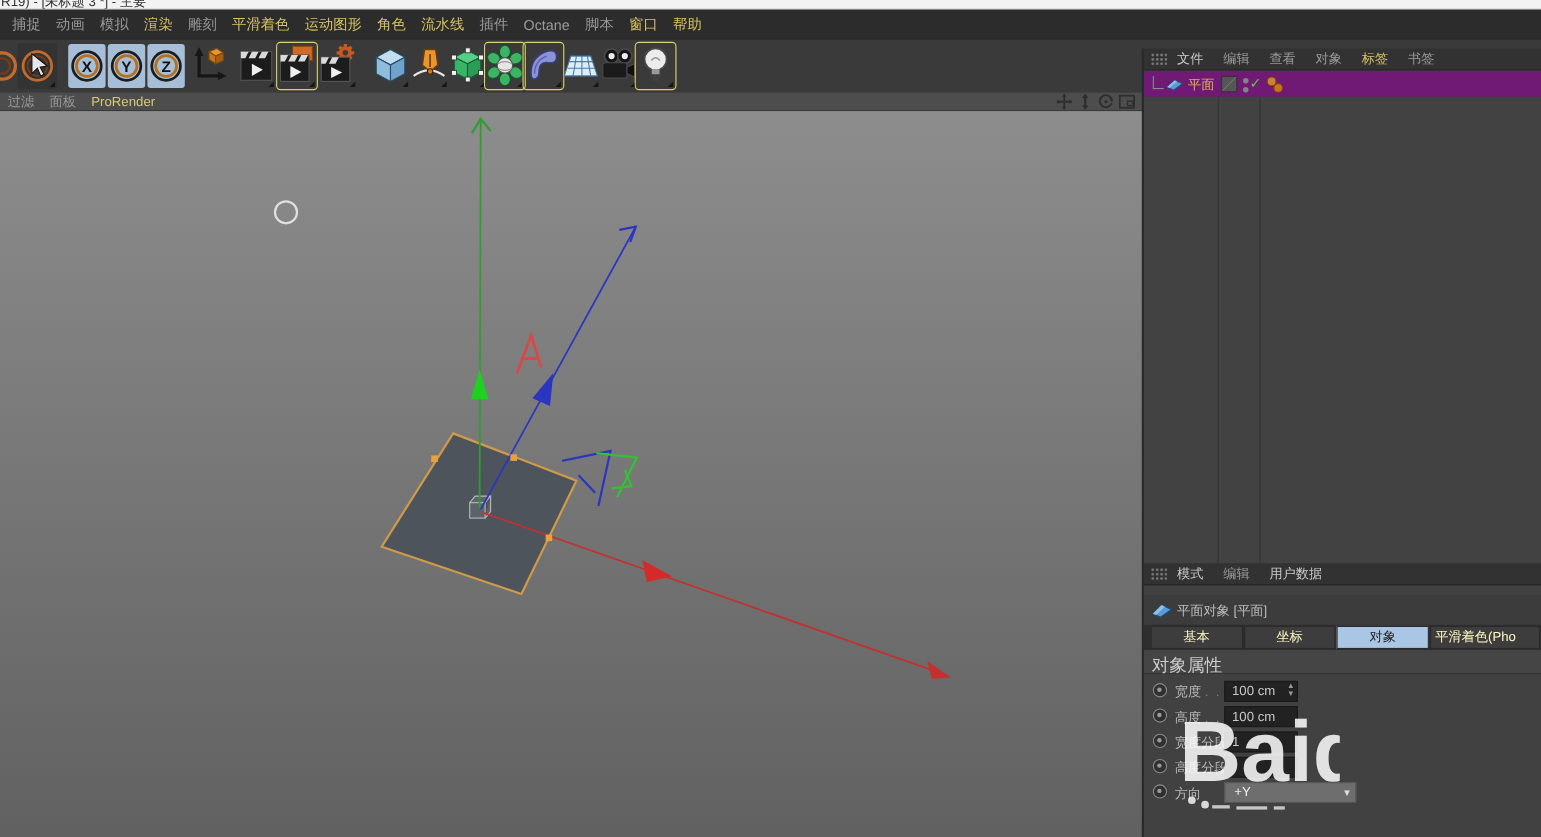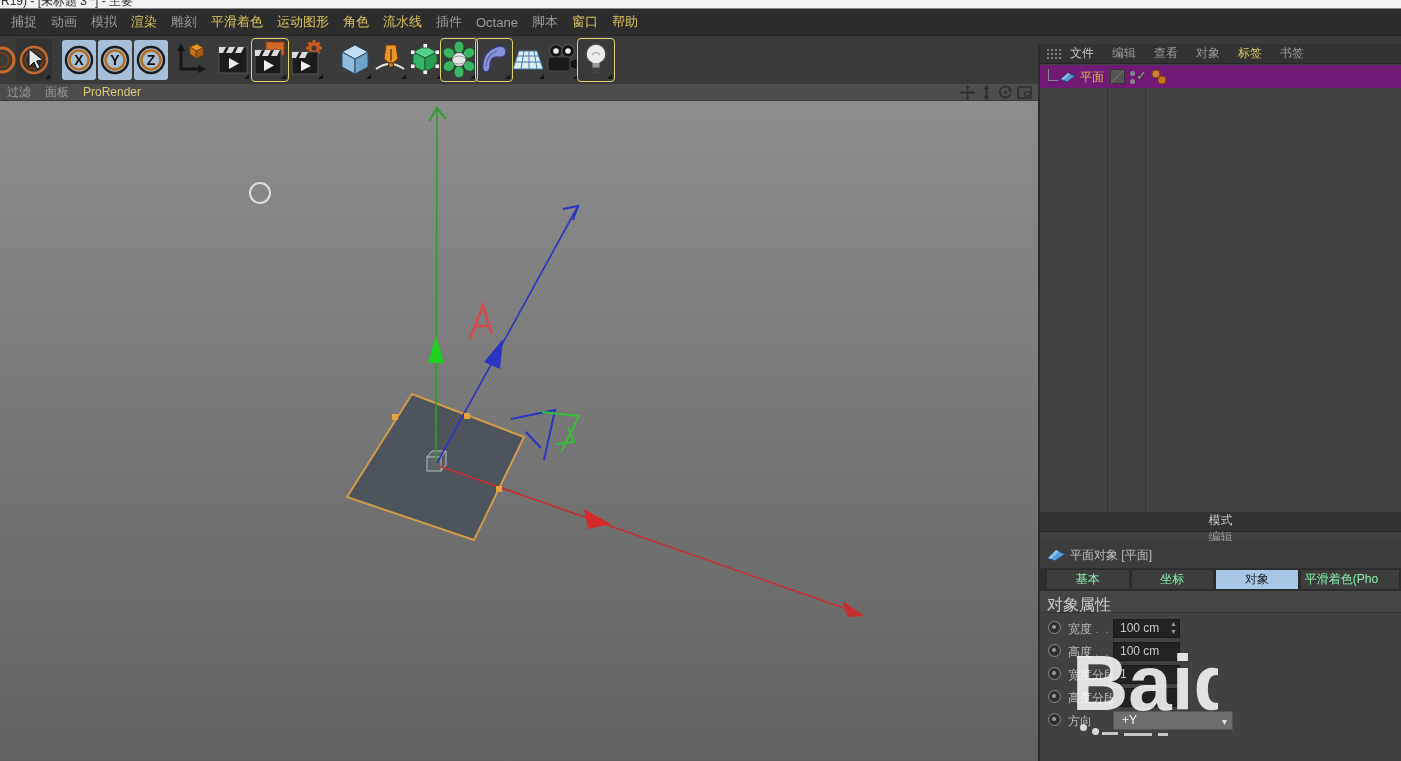--- a/index.html
+++ b/index.html
@@ -46,21 +46,21 @@
   .colline{position:absolute;top:0;width:1px;height:432px;background:#333;}
   .elbow{position:absolute;left:8px;top:4px;width:9px;height:11px;border-left:1px solid #8a8a8a;border-bottom:1px solid #8a8a8a;}
   .objname{position:absolute;left:40px;top:4px;font-size:12px;color:#d9b64d;}
   .layersq{position:absolute;left:70px;top:4px;width:15px;height:15px;background:linear-gradient(135deg,#565656 47%,#777 49%,#565656 53%);border:1px solid #333;box-sizing:border-box;}
   .visdot{position:absolute;width:5px;height:5px;border-radius:50%;background:#848484;}
   .checkmark{position:absolute;left:96px;top:3px;color:#6abf4b;font-size:13px;font-weight:bold;}
 
   .am-title{position:absolute;left:0;top:497px;width:361px;height:27px;background:#3c3c3c;}
   .am-title span{position:absolute;left:30px;top:6px;font-size:12px;color:#bdbdbd;}
   .tabs{position:absolute;left:0;top:524px;width:361px;height:23px;background:#2e2e2e;display:flex;padding-left:6px;box-sizing:border-box;overflow:hidden;}
-  .tab{width:92px;height:21px;margin-top:1px;margin-right:1px;background:#3d3d3d;border:1px solid #2a2a2a;box-sizing:border-box;color:#86efac;font-size:12px;display:flex;align-items:center;justify-content:center;white-space:nowrap;}
+  .tab{width:92px;height:21px;margin-top:1px;margin-right:1px;background:#3d3d3d;border:1px solid #2a2a2a;box-sizing:border-box;color:#fef9c3;font-size:12px;display:flex;align-items:center;justify-content:center;white-space:nowrap;}
   .tab.active{background:#a9c6e4;color:#1c1c1c;}
   .tab.last{width:110px;justify-content:flex-start;padding-left:4px;text-align:right;}
   .section{position:absolute;left:0;top:547px;width:361px;height:22px;background:#454545;border-bottom:1px solid #333;box-sizing:border-box;}
   .section span{position:absolute;left:7px;top:4px;font-size:16px;color:#cccccc;}
 
   .arow{position:absolute;left:0;width:361px;height:23px;}
   .radio{position:absolute;left:8px;top:4px;width:13px;height:13px;border-radius:50%;border:1.5px solid #8a8a8a;background:#303030;box-sizing:border-box;}
   .radio::after{content:"";position:absolute;left:3px;top:3px;width:4px;height:4px;border-radius:50%;background:#9a9a9a;}
   .alabel{position:absolute;left:28px;top:4px;font-size:12px;color:#b8b8b8;white-space:nowrap;}
   .leader{color:#8a8a8a;letter-spacing:2px;font-size:11px;}
@@ -399,21 +399,21 @@
         <circle cx="6" cy="5" r="4" fill="#d08030" stroke="#7a4410"></circle>
         <circle cx="12" cy="11" r="4" fill="#c9731c" stroke="#7a4410"></circle>
       </svg>
     </div>
 
     <div class="om-body">
       <div class="colline" style="left:67px;"></div>
       <div class="colline" style="left:105px;"></div>
     </div>
 
-    <div class="hdr" style="top:468px;flex-direction:column;">
+    <div class="hdr" style="top:468px;">
       <div class="gripdots"></div>
       <span class="mi light">模式</span>
       <span class="mi">编辑</span>
       <span class="mi light">用户数据</span>
     </div>
 
     <div class="am-title">
       <svg class="abs" style="left:6px;top:6px;" width="20" height="15">
         <polygon points="2,11 10,3 19,7 9,14" fill="#5b9bd5" stroke="#1e4d78" stroke-width="1"></polygon>
         <polygon points="2,11 10,3 13,4.5 5,12" fill="#8fc0e8"></polygon>

